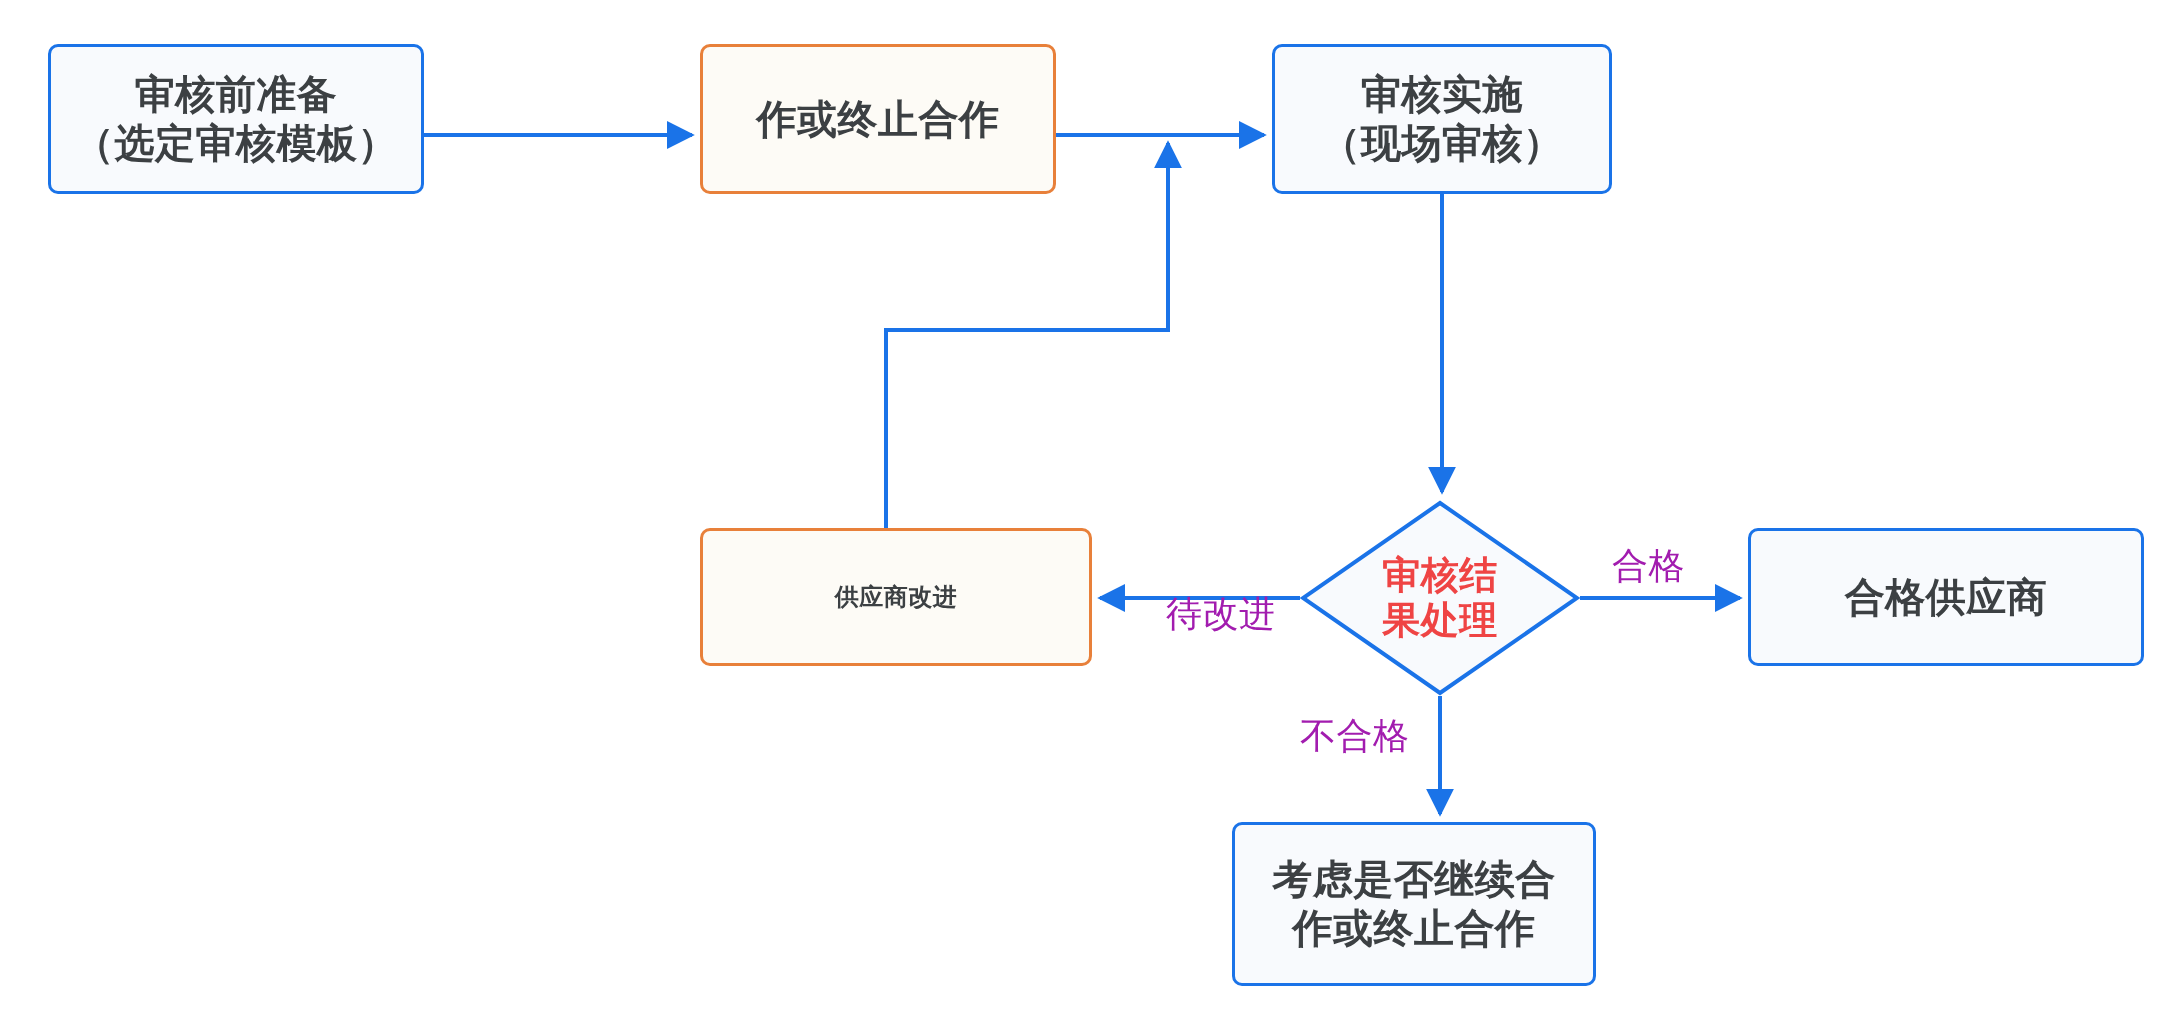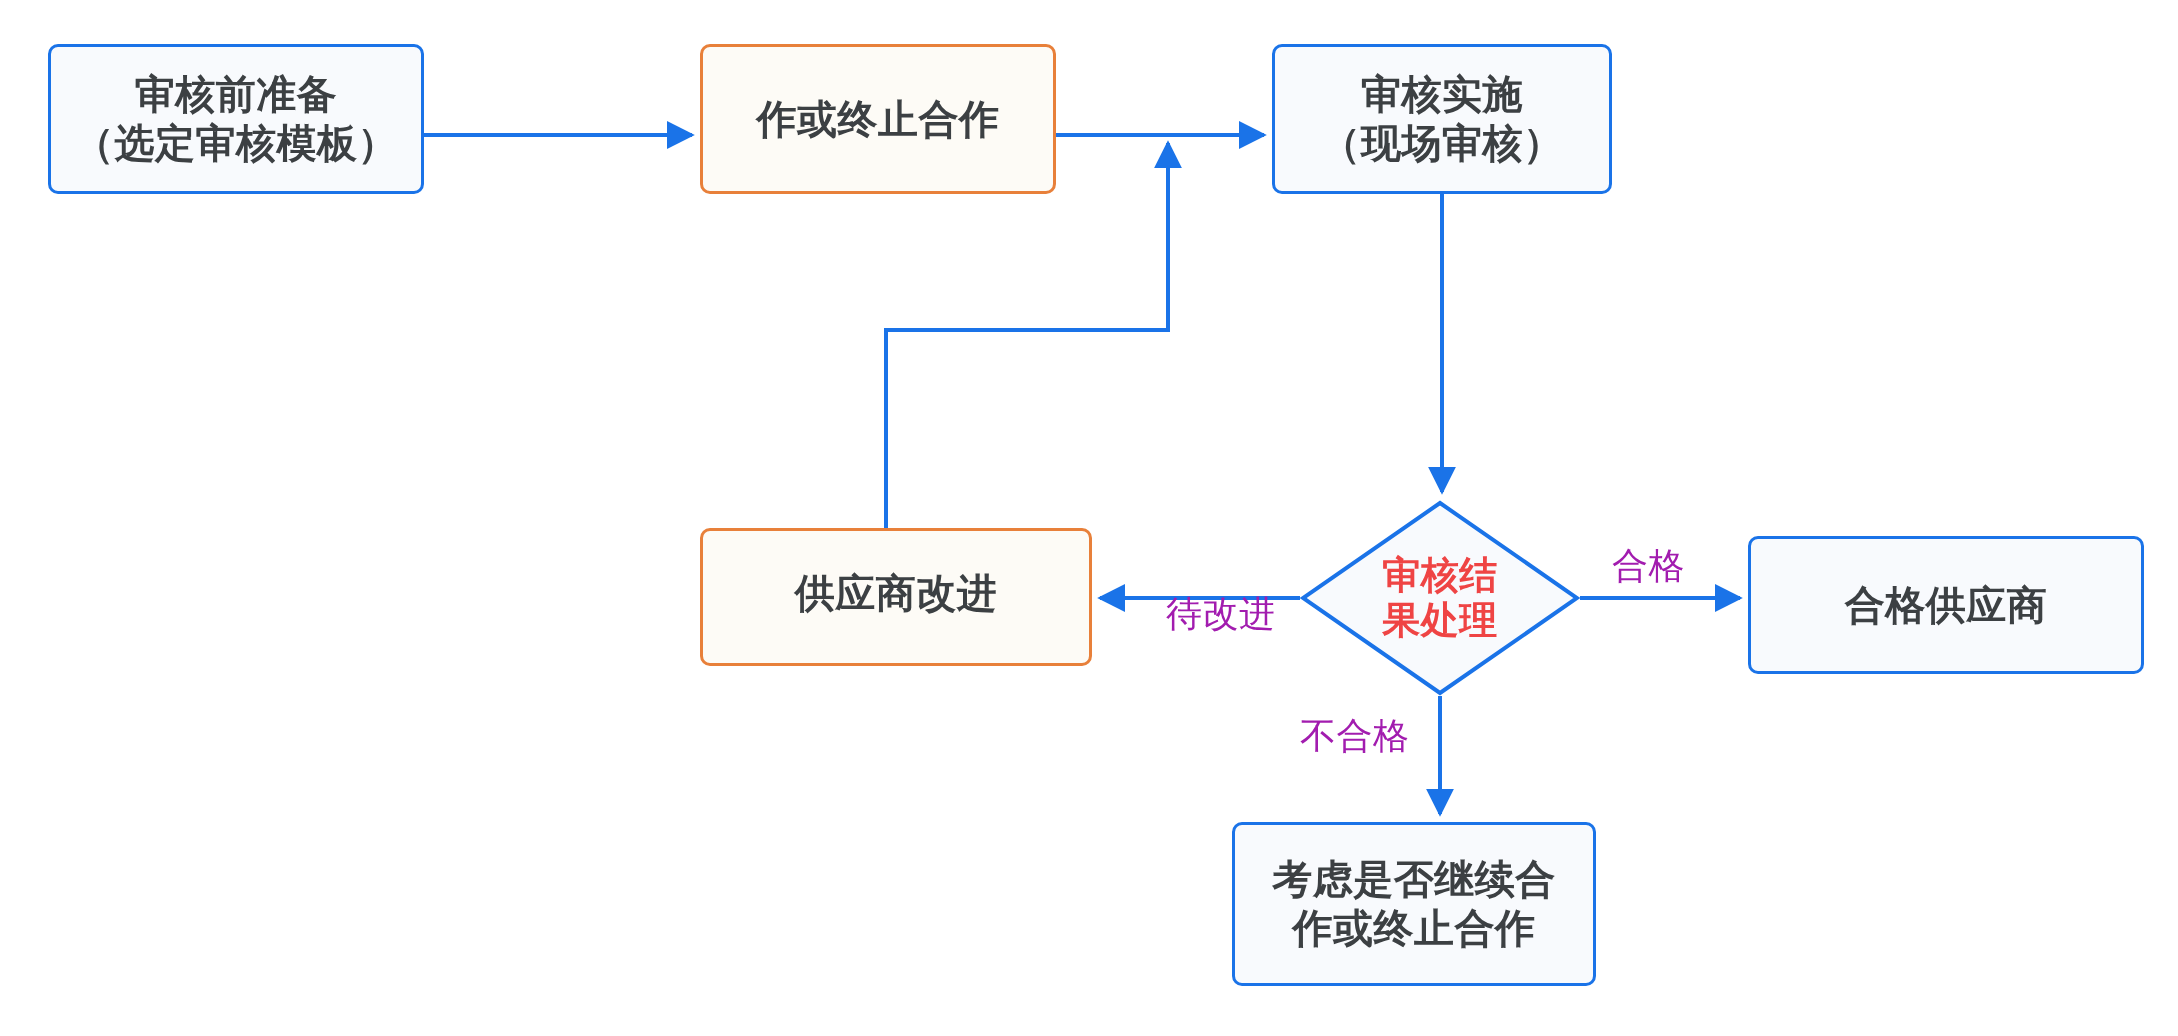--- a/index.html
+++ b/index.html
@@ -51,22 +51,22 @@
     background: #fdfbf6;
   }
   .node-label {
     white-space: pre-line;
     padding: 0 6px;
   }
   
   #node-prep      { left: 48px;   top: 44px;  width: 376px; height: 150px; font-size: 40px; }
   #node-self      { left: 700px;  top: 44px;  width: 356px; height: 150px; font-size: 40px; }
   #node-onsite    { left: 1272px; top: 44px;  width: 340px; height: 150px; font-size: 40px; }
-  #node-improve   { left: 700px;  top: 528px; width: 392px; height: 138px; font-size: 40px; font-family: Liberation Mono, monospace; }
-  #node-qualified { left: 1748px; top: 528px; width: 396px; height: 138px; font-size: 40px; margin-top: 8px; }
+  #node-improve   { left: 700px;  top: 528px; width: 392px; height: 138px; font-size: 24px; }
+  #node-qualified { left: 1748px; top: 528px; width: 396px; height: 138px; font-size: 40px; }
   #node-terminate { left: 1232px; top: 822px; width: 364px; height: 164px; font-size: 40px; }
 
   
   #node-decision {
     position: absolute;
     left: 1300px;
     top: 500px;
     width: 280px;
     height: 196px;
     z-index: 2;

